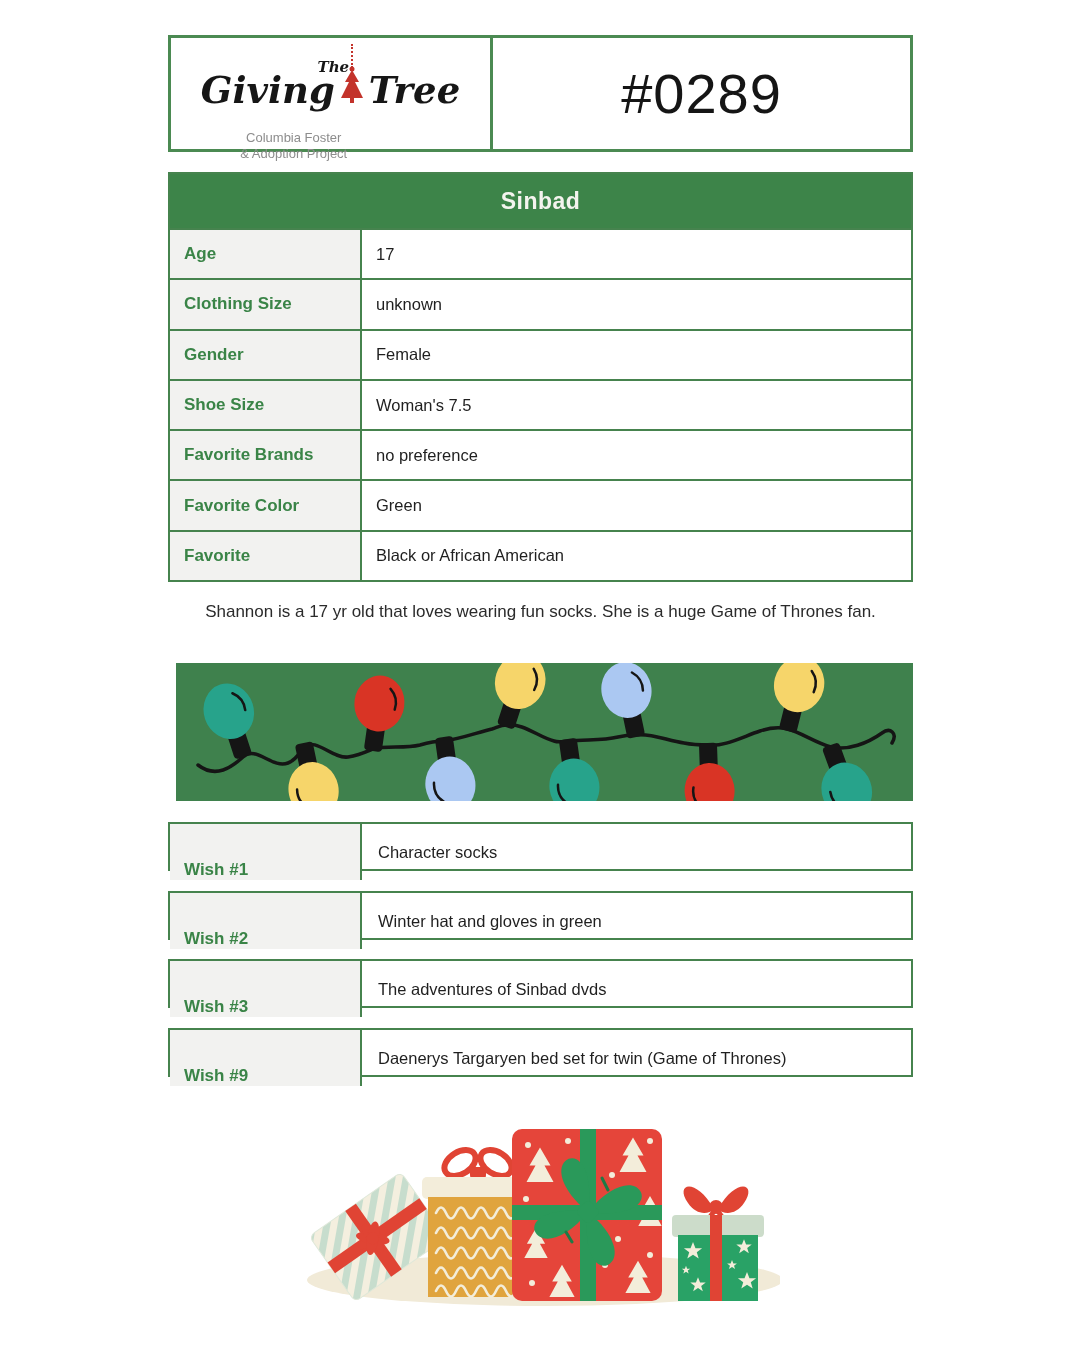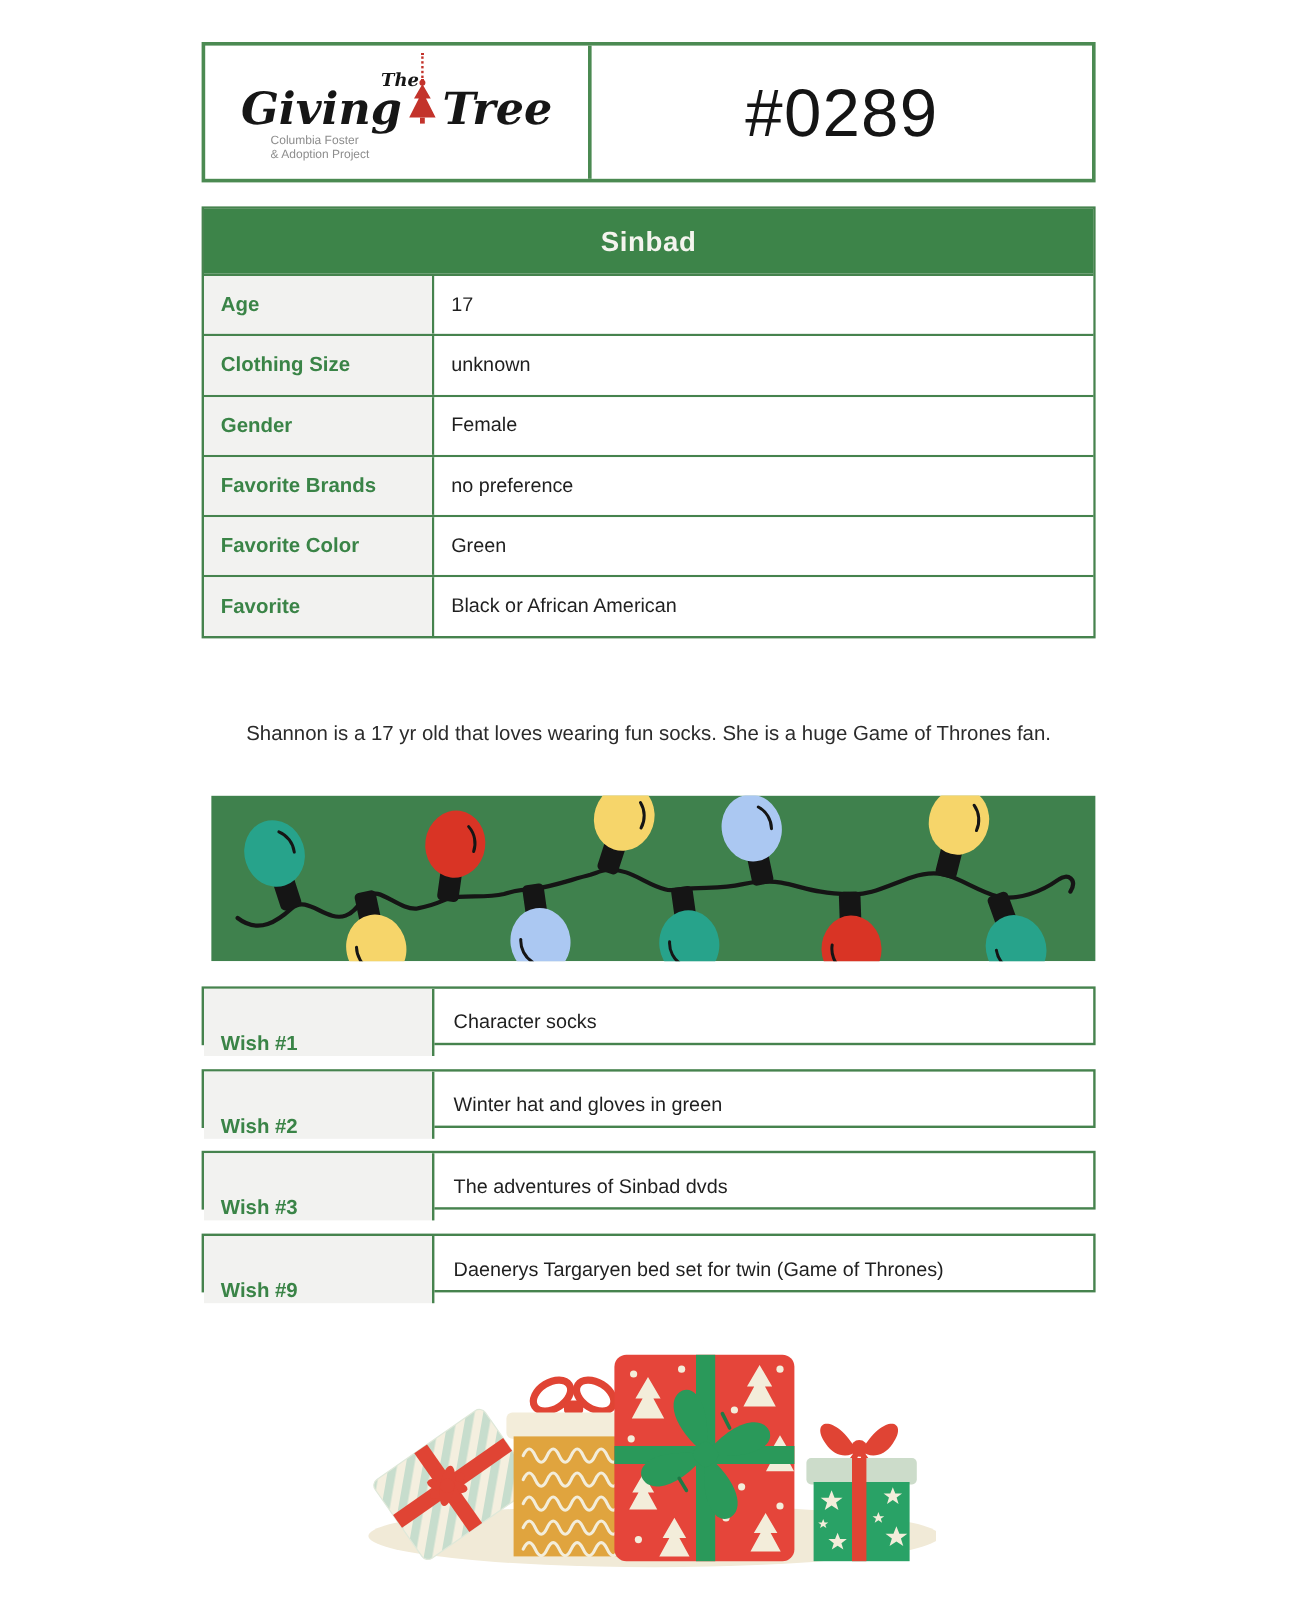--- a/index.html
+++ b/index.html
@@ -55,23 +55,23 @@
     line-height: 1;
   }
   .logo-tree-hang {
     position: relative; width: 26px; height: 52px; margin-top: -16px;
   }
   .logo-dotline {
     position: absolute; left: 12px; top: -12px; height: 24px;
     border-left: 2px dotted #c3332b;
   }
   .logo-sub {
-    position: absolute; left: 0; top: 66px; width: 65%;
-    text-align: left;
-    font-size: 10px; line-height: 1.25; color: #8d8d8d;
+    position: absolute; left: 0; top: 84px; width: 65%;
+    text-align: center;
+    font-size: 13px; line-height: 1.25; color: #8d8d8d;
   }
 
   
   .profile {
     position: absolute;
     left: 168px; top: 172px;
     width: 745px;
     border: 2px solid #46834e;
     background: #ffffff;
   }
@@ -204,20 +204,28 @@
       <div class="tvalue">
           <span>unknown</span>
         </div>
     </div>
     <div class="trow">
       <div class="tlabel">
           <span>Gender</span>
         </div>
       <div class="tvalue">
           <span>Female</span>
+        </div>
+    </div>
+    <div class="trow">
+      <div class="tlabel">
+          <span>Shoe Size</span>
+        </div>
+      <div class="tvalue">
+          <span>Woman's 7.5</span>
         </div>
     </div>
     <div class="trow">
       <div class="tlabel">
           <span>Favorite Brands</span>
         </div>
       <div class="tvalue">
           <span>no preference</span>
         </div>
     </div>

